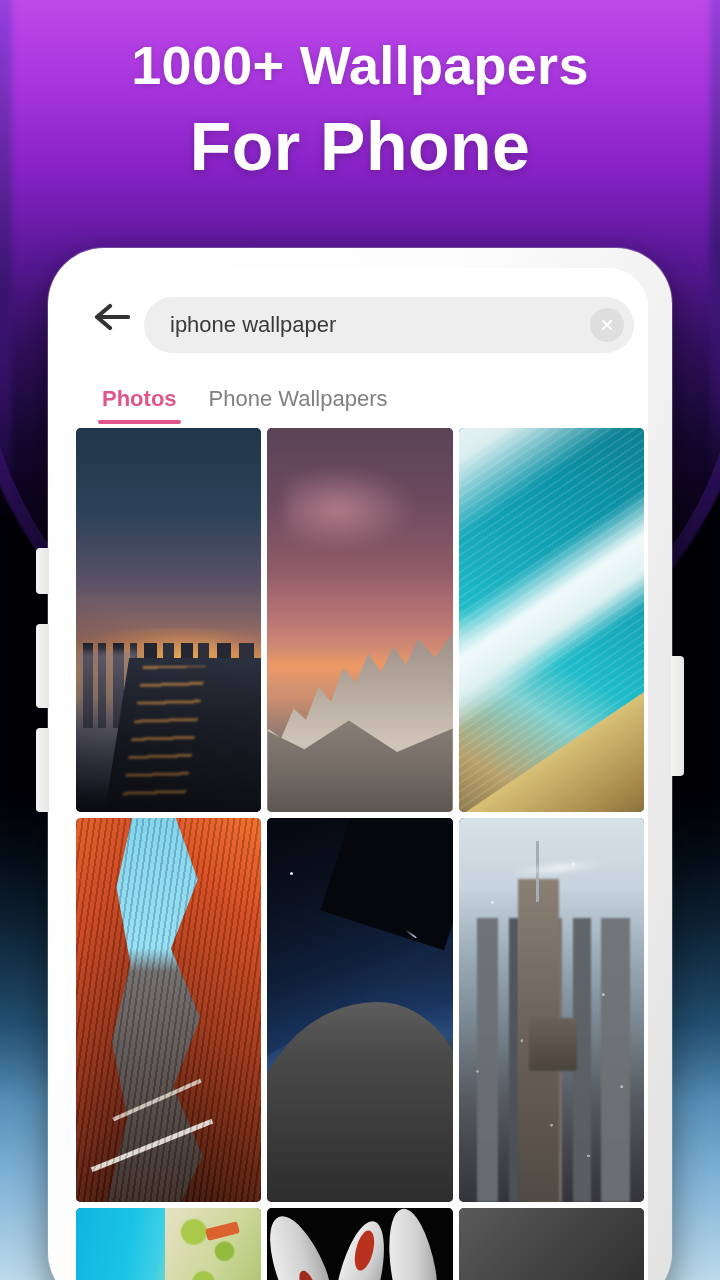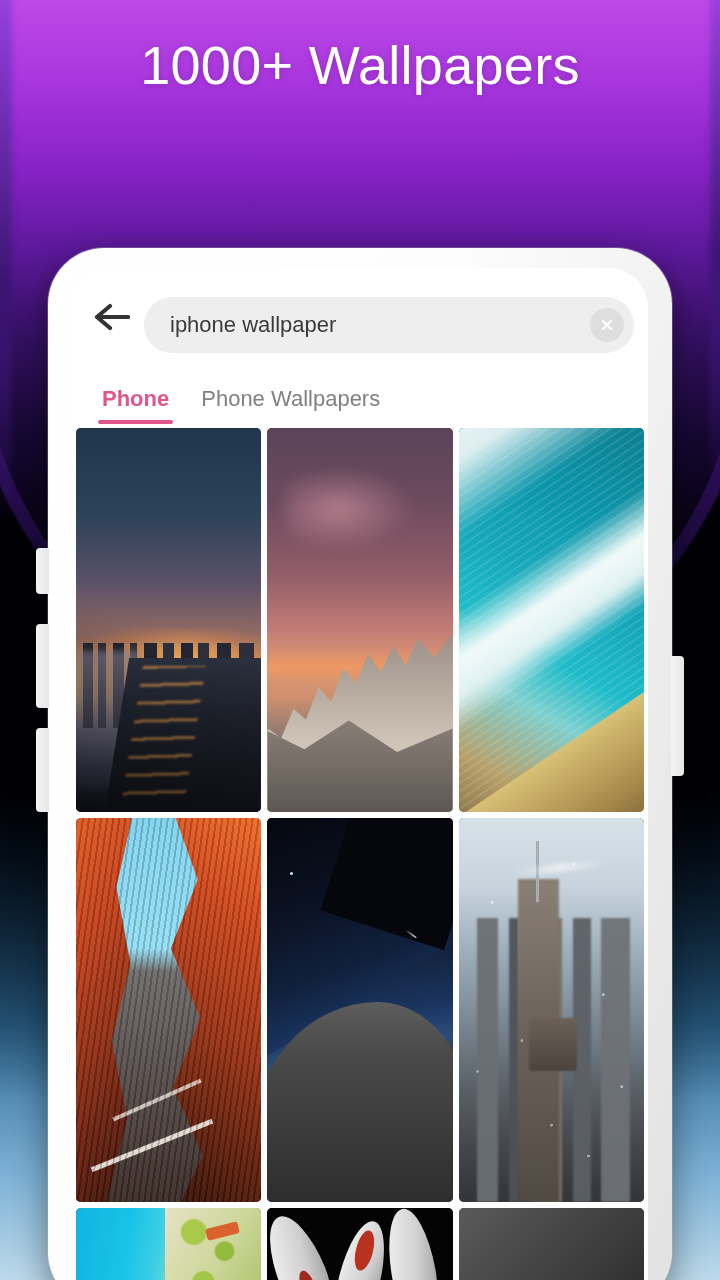--- a/index.html
+++ b/index.html
@@ -86,21 +86,21 @@
   
   .headline {
     position:absolute; left:0; right:0; top:34px;
     text-align:center; z-index:6;
   }
   .headline .line1 {
     display:block;
     color:#ffffff;
     font-size:54px;
     line-height:62px;
-    font-weight:400;
+    font-weight:700;
     letter-spacing:0.3px;
     text-shadow:0 1px 6px rgba(0,0,0,0.18);
   }
   .headline .line2 {
     display:block;
     color:#ffffff;
     font-size:68px;
     line-height:84px;
     font-weight:bold;
     letter-spacing:0.5px;
@@ -362,20 +362,21 @@
 
   <div class="bg-base"></div>
   <div class="bg-dark"></div>
   <div class="blob-glow"></div>
   <div class="blob"></div>
   <div class="blob-rim-l"></div>
   <div class="blob-rim-r"></div>
 
   <div class="headline">
     <span class="line1">1000+ Wallpapers</span>
+    <span class="line2">For Phone</span>
   </div>
 
   <div class="phone">
     <div class="phone-frame"></div>
     <div class="btn-silent"></div>
     <div class="btn-vol-up"></div>
     <div class="btn-vol-dn"></div>
     <div class="btn-power"></div>
 
     <div class="phone-screen">
@@ -396,21 +397,21 @@
               <svg width="18" height="18" viewBox="0 0 18 18">
                 <path d="M5 5 L13 13 M13 5 L5 13" fill="none" stroke="#ffffff" stroke-width="2" stroke-linecap="round"></path>
               </svg>
             </span>
           </span>
         </div>
       </div>
 
       <div class="tabs">
         <div class="tab active">
-          <span>Phone</span>
+          <span>Photos</span>
           <span class="tab-underline"></span>
         </div>
         <div class="tab">
           <span>Phone Wallpapers</span>
         </div>
       </div>
 
       <div class="grid">
 
         <div class="tile">

